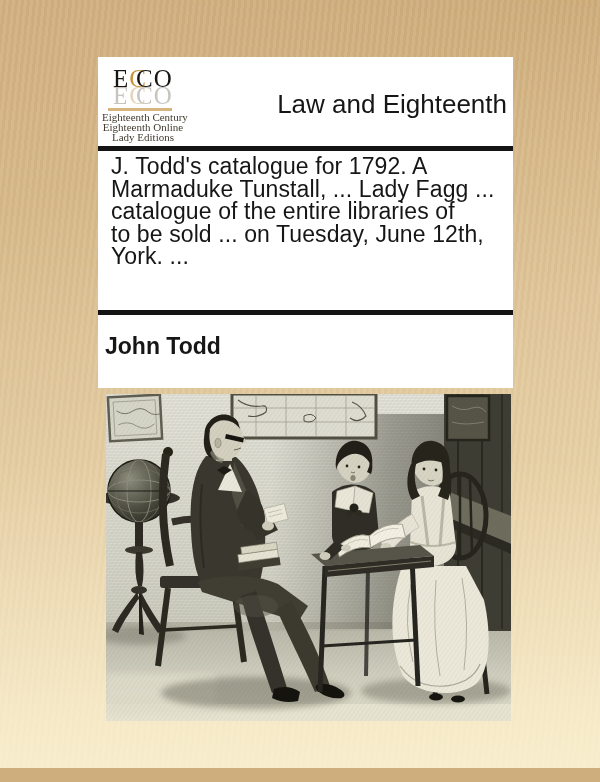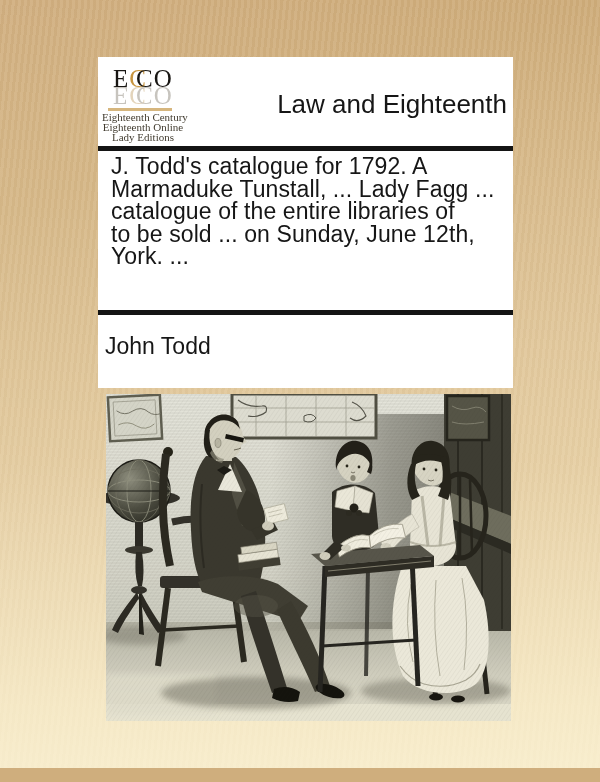--- a/index.html
+++ b/index.html
@@ -54,21 +54,21 @@
   }
   
   .title{
     position:absolute;left:13px;top:98px;right:0;
     font-size:23px;line-height:22.5px;color:#161616;letter-spacing:0.1px;
   }
   .title div{white-space:nowrap;}
   
   .author{
     position:absolute;left:7px;top:276px;
-    font-size:23px;color:#161616;white-space:nowrap;
+    font-size:23px;color:#161616;white-space:nowrap;font-weight:bold;
   }
   
   .illustration{
     position:absolute;left:106px;top:394px;width:405px;height:327px;
   }
   .illustration svg{display:block;width:405px;height:327px;}
 </style>
 </head>
 <body>
 
@@ -88,21 +88,21 @@
     </div>
 
     <div class="category">Law and Eighteenth</div>
 
     <div class="rule top"></div>
 
     <div class="title">
       <div>J. Todd's catalogue for 1792. A</div>
       <div>Marmaduke Tunstall, ... Lady Fagg ...</div>
       <div>catalogue of the entire libraries of</div>
-      <div>to be sold ... on Sunday, June 12th,</div>
+      <div>to be sold ... on Tuesday, June 12th,</div>
       <div>York. ...</div>
     </div>
 
     <div class="rule bottom"></div>
 
     <div class="author">John Todd</div>
   </div>
 
   <div class="illustration" role="img" aria-label="Black-and-white engraving of a gentleman seated in a chair reading with a boy and a girl seated at a small table, a globe on a stand at left and maps hanging on the study wall">
     <svg viewBox="0 0 405 327" xmlns="http://www.w3.org/2000/svg">

